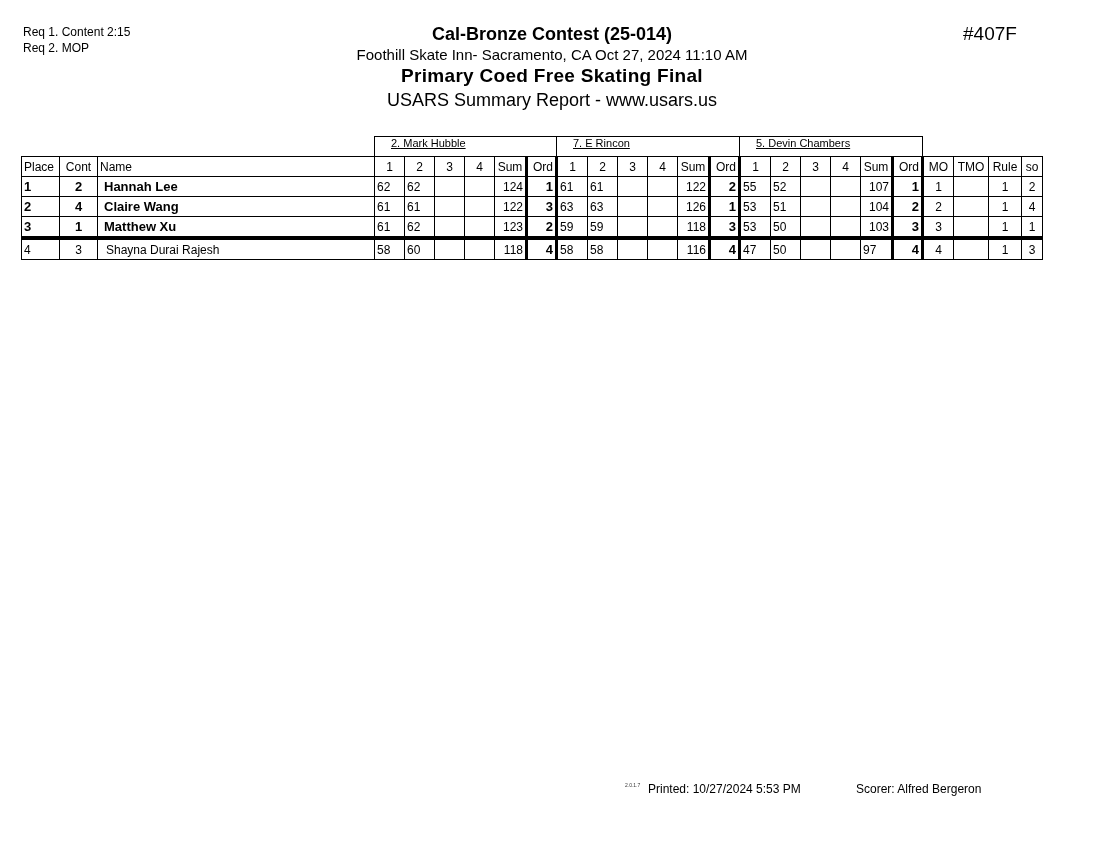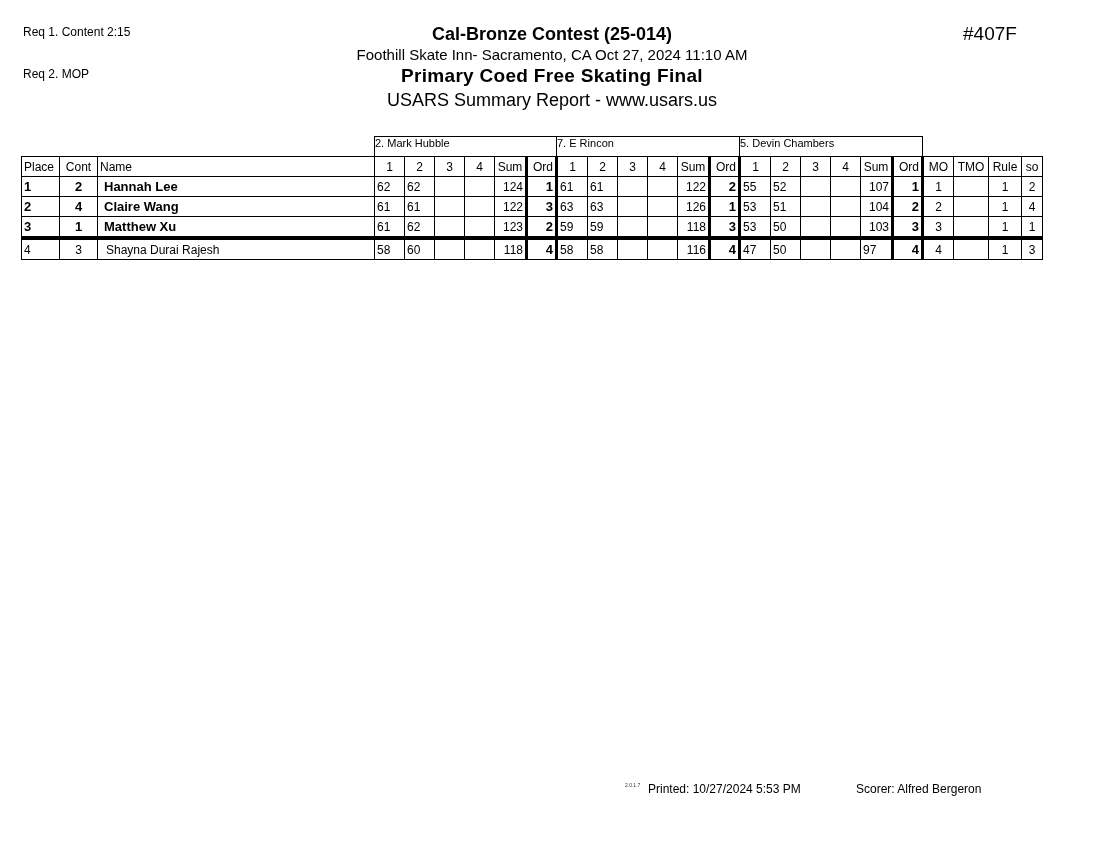--- a/index.html
+++ b/index.html
@@ -1,31 +1,31 @@
 <!DOCTYPE html>
 <html><head>
   <meta charset="utf-8">
   <style>
     html, body { margin: 0; padding: 0; background: #ffffff; }
     body { width: 1100px; height: 850px; position: relative; overflow: hidden; font-family: "Liberation Sans", sans-serif; color: #000; }
     .req { position: absolute; left: 23px; font-size: 12px; line-height: 15px; }
     #req1 { top: 25px; }
-    #req2 { top: 41px; margin-top: 26px; }
+    #req2 { top: 41px; }
     .center-title { position: absolute; left: 0; width: 1104px; text-align: center; white-space: nowrap; }
     #contest { top: 24px; font-size: 18px; font-weight: bold; }
     #venue { top: 46px; font-size: 15px; }
     #event { top: 65px; font-size: 19px; font-weight: bold; letter-spacing: 0.3px; }
     #report { top: 90px; font-size: 18px; }
     #event-number { position: absolute; top: 23px; left: 963px; font-size: 19px; font-weight: normal; }
 
     table.grid { position: absolute; left: 21px; top: 136px; border-collapse: collapse; font-size: 12px; }
     table.grid td { padding: 0 2px; height: 19px; border: 1px solid #000; white-space: nowrap; }
     .judge-row td { height: 19px; }
     .judge-row td.blank { border: none; }
-    .judge-row td.jname { text-align: left; padding-left: 0; font-size: 11px; vertical-align: top; }
+    .judge-row td.jname { text-align: left; padding-left: 16px; font-size: 11px; vertical-align: top; text-decoration: underline; }
     .head-row td { border-bottom: 3px double #000; text-align: center; }
     .head-row td.left { text-align: left; }
     td.c { text-align: center; }
     td.r { text-align: right; }
     td.l { text-align: left; }
     td.ord { border-left: 3px solid #000 !important; border-right: 3px solid #000 !important; text-align: right; }
     tr.bold td { font-weight: bold; font-size: 13px; }
     tr.bold td.score { font-weight: normal; font-size: 12px; }
     tr.sep td { border-bottom: 4px solid #000; }
     td.mo { border-left: 3px solid #000 !important; }

